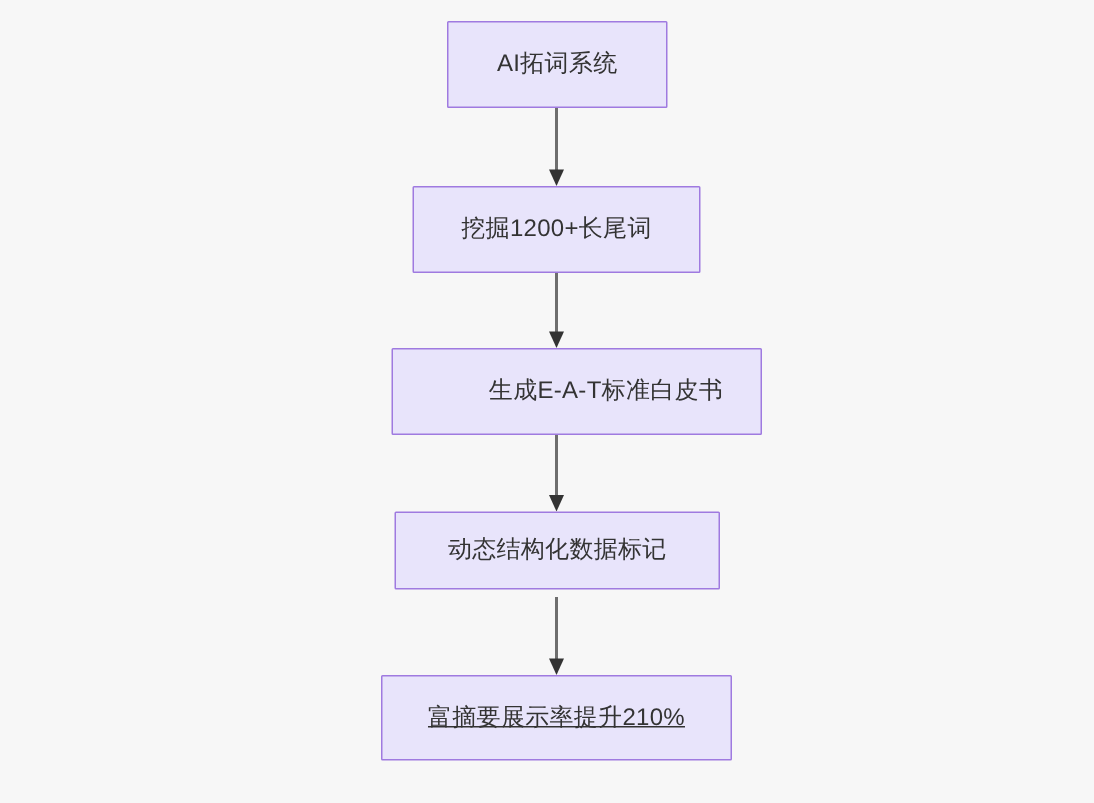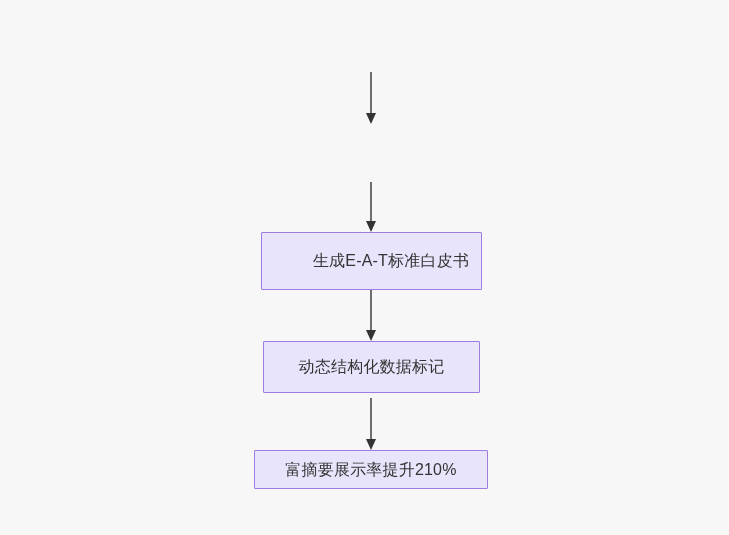--- a/index.html
+++ b/index.html
@@ -82,27 +82,33 @@
       <polygon class="edge-head" points="10,51 5,40 15,40"></polygon>
     </svg>
   </div>
   <div class="edge">
     <svg width="20" height="60" style="left:361px; top:398px;">
       <line class="edge-line" x1="10" y1="0" x2="10" y2="43"></line>
       <polygon class="edge-head" points="10,52 5,41 15,41"></polygon>
     </svg>
   </div>
 
+  <div class="node" id="n1" style="left:298px; top:14px; width:147px; height:58px;">
+    <span class="node-label">AI拓词系统</span>
+  </div>
 
+  <div class="node" id="n2" style="left:275px; top:124px; width:192px; height:58px;">
+    <span class="node-label">挖掘1200+长尾词</span>
+  </div>
 
-  <div class="node" id="n3" style="left:261px; top:232px; width:221px; height:58px;padding-left:39px;">
+  <div class="node" id="n3" style="left:261px; top:232px; width:247px; height:58px;padding-left:39px;">
     <span class="node-label">生成E-A-T标准白皮书</span>
   </div>
 
   <div class="node" id="n4" style="left:263px; top:341px; width:217px; height:52px;">
     <span class="node-label">动态结构化数据标记</span>
   </div>
 
-  <div class="node" id="n5" style="left:254px; top:450px; width:234px; height:39px;">
+  <div class="node" id="n5" style="left:254px; top:450px; width:234px; height:57px;text-decoration:underline;">
     <span class="node-label">富摘要展示率提升210%</span>
   </div>
 
 </div>
 
 </body></html>

